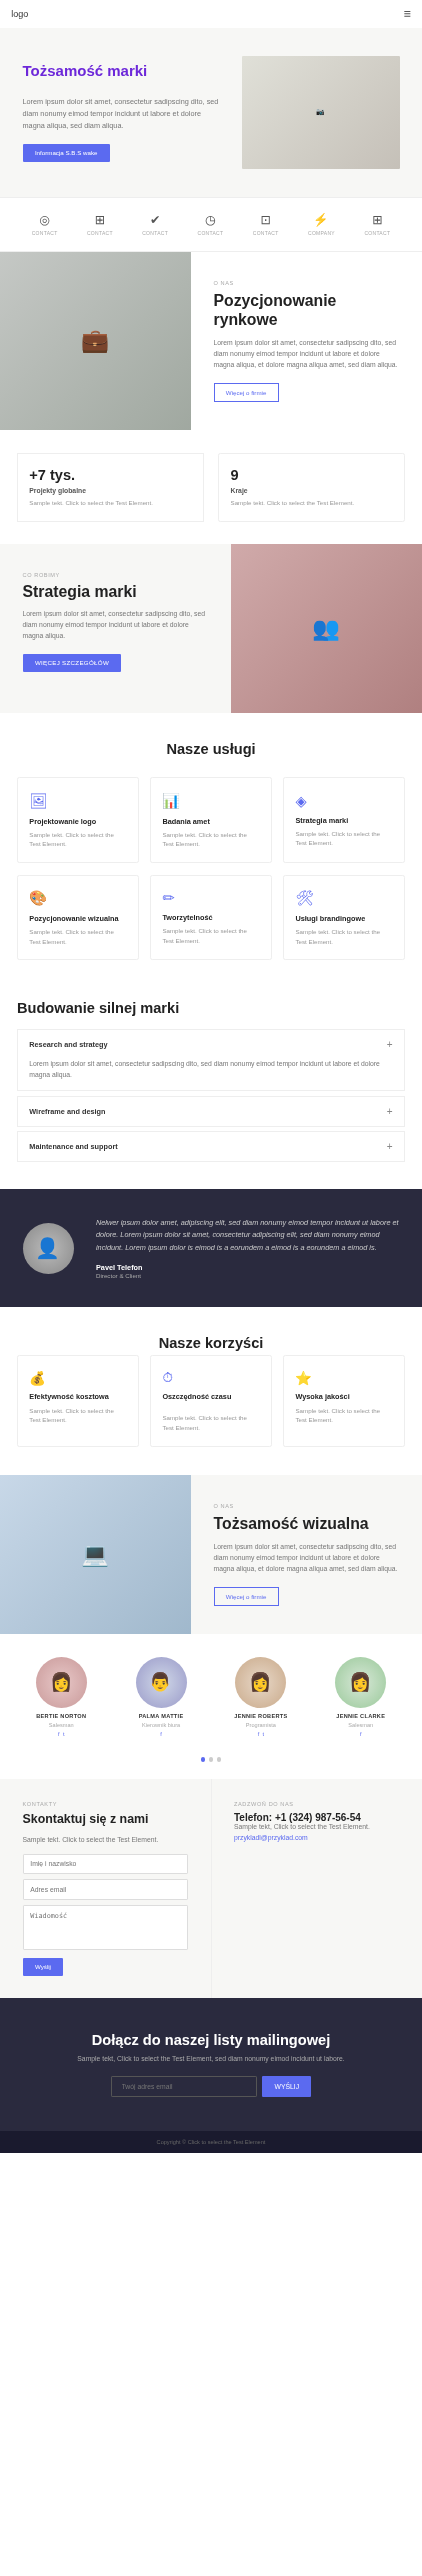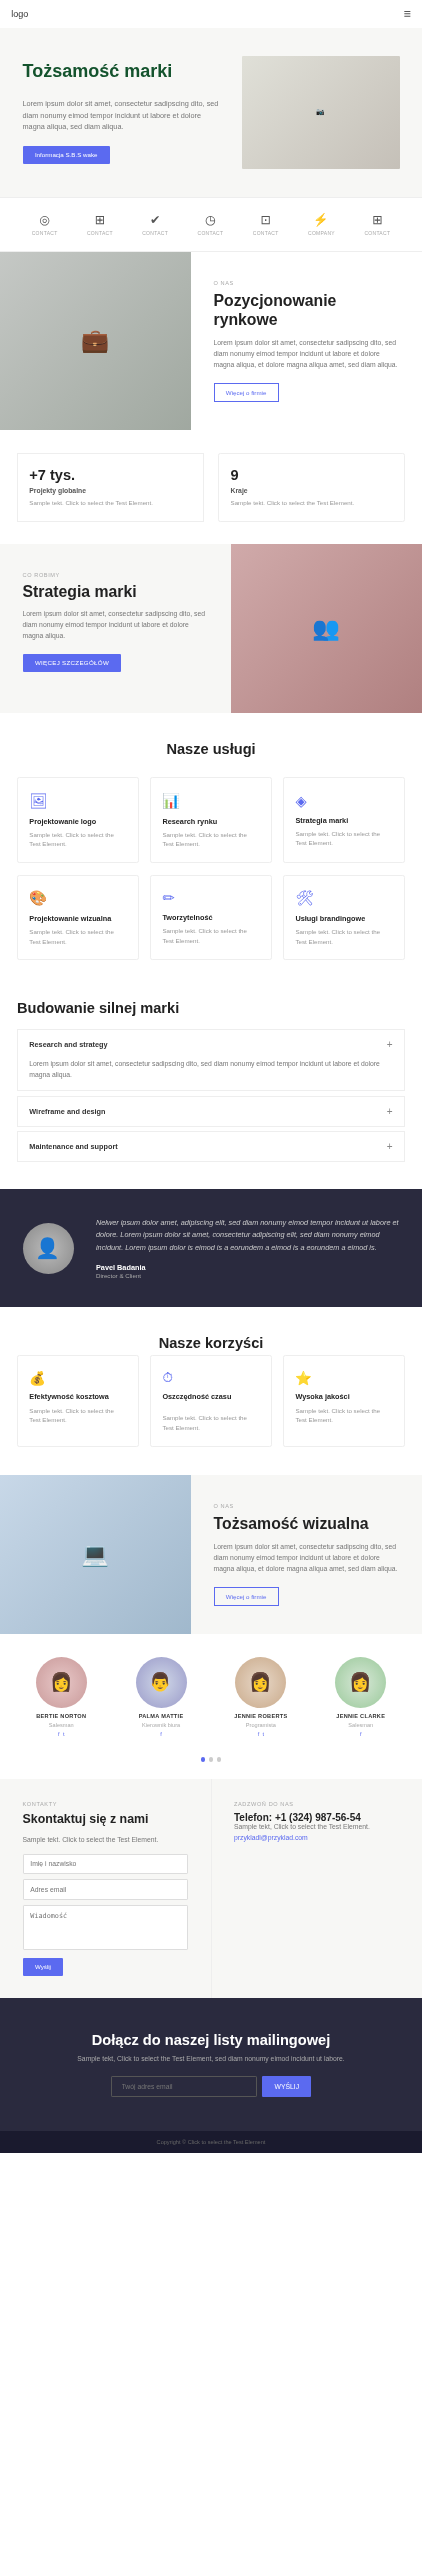--- a/index.html
+++ b/index.html
@@ -11,21 +11,21 @@
 </head>
 <body>
 
 <nav>
   <span>logo</span>
   <span style="font-size:12.4px;cursor:pointer;color:#555;">≡</span>
 </nav>
 
 <section style="background:#f7f7f5; display:flex; align-items:center; padding:28px 22.5px; gap:17px;">
   <div style="flex:1;">
-    <h1 style="font-size:18px;font-weight:700;color:#14532d;line-height:1.2;margin-bottom:16px;">Tożsamość marki</h1>
+    <h1 style="font-size:15px;font-weight:700;color:#6d28d9;line-height:1.2;margin-bottom:16px;">Tożsamość marki</h1>
     <p style="font-size:7.3px;color:#777;line-height:1.6;margin-bottom:12.4px;">Lorem ipsum dolor sit amet, consectetur sadipscing dito, sed diam nonumy eimod tempor incidunt ut labore et dolore magna aliqua, sed diam aliqua.</p>
     <button style="background:#5b6af0;color:#fff;border:none;padding:5.6px 12.4px;font-size:6.2px;cursor:pointer;border-radius:1.1px;">Informacja S.B.S wake</button>
   </div>
   <div style="width:158px;height:113px;background:linear-gradient(135deg,#e0e0d8 0%,#c5c0b8 100%);border-radius:1.1px;display:flex;align-items:center;justify-content:center;">
     <span style="color:#bbb;font-size:6.8px;">📷</span>
   </div>
 </section>
 
 <div style="display:flex;justify-content:space-around;align-items:center;padding:14.6px 17px;border-top:0.6px solid #eee;border-bottom:0.6px solid #eee;">
   <div style="display:flex;flex-direction:column;align-items:center;gap:2.8px;cursor:pointer;">
@@ -98,31 +98,31 @@
 <section style="padding:28px 17px;">
   <h2 style="font-size:14.6px;font-weight:700;text-align:center;margin-bottom:20px;color:#222;">Nasze usługi</h2>
   <div style="display:grid;grid-template-columns:1fr 1fr 1fr;gap:11.3px;">
     <div style="border:0.6px solid #eee;padding:13.5px 11.3px;border-radius:2.3px;">
       <div style="font-size:14.6px;color:#5b6af0;margin-bottom:6.8px;">🖼</div>
       <div style="font-size:7.3px;font-weight:700;color:#222;margin-bottom:4.5px;">Projektowanie logo</div>
       <div style="font-size:6.2px;color:#999;line-height:1.5;">Sample tekt. Click to select the Test Element.</div>
     </div>
     <div style="border:0.6px solid #eee;padding:13.5px 11.3px;border-radius:2.3px;">
       <div style="font-size:14.6px;color:#5b6af0;margin-bottom:6.8px;">📊</div>
-      <div style="font-size:7.3px;font-weight:700;color:#222;margin-bottom:4.5px;">Research rynku</div>
+      <div style="font-size:7.3px;font-weight:700;color:#222;margin-bottom:4.5px;">Badania amet</div>
       <div style="font-size:6.2px;color:#999;line-height:1.5;">Sample tekt. Click to select the Test Element.</div>
     </div>
     <div style="border:0.6px solid #eee;padding:13.5px 11.3px;border-radius:2.3px;">
       <div style="font-size:14.6px;color:#5b6af0;margin-bottom:6.8px;">◈</div>
       <div style="font-size:7.3px;font-weight:700;color:#222;margin-bottom:4.5px;">Strategia marki</div>
       <div style="font-size:6.2px;color:#999;line-height:1.5;">Sample tekt. Click to select the Test Element.</div>
     </div>
     <div style="border:0.6px solid #eee;padding:13.5px 11.3px;border-radius:2.3px;">
       <div style="font-size:14.6px;color:#5b6af0;margin-bottom:6.8px;">🎨</div>
-      <div style="font-size:7.3px;font-weight:700;color:#222;margin-bottom:4.5px;">Projektowanie wizualna</div>
+      <div style="font-size:7.3px;font-weight:700;color:#222;margin-bottom:4.5px;">Pozycjonowanie wizualna</div>
       <div style="font-size:6.2px;color:#999;line-height:1.5;">Sample tekt. Click to select the Test Element.</div>
     </div>
     <div style="border:0.6px solid #eee;padding:13.5px 11.3px;border-radius:2.3px;">
       <div style="font-size:14.6px;color:#5b6af0;margin-bottom:6.8px;">✏</div>
       <div style="font-size:7.3px;font-weight:700;color:#222;margin-bottom:4.5px;">Tworzytelność</div>
       <div style="font-size:6.2px;color:#999;line-height:1.5;">Sample tekt. Click to select the Test Element.</div>
     </div>
     <div style="border:0.6px solid #eee;padding:13.5px 11.3px;border-radius:2.3px;">
       <div style="font-size:14.6px;color:#5b6af0;margin-bottom:6.8px;">🛠</div>
       <div style="font-size:7.3px;font-weight:700;color:#222;margin-bottom:4.5px;">Usługi brandingowe</div>
@@ -153,21 +153,21 @@
     </div>
   </div>
 </section>
 
 <section style="background:#2a2a3e;padding:28px 22.5px;display:flex;align-items:center;gap:22.5px;">
   <div style="width:51px;height:51px;border-radius:50%;background:radial-gradient(circle,#bbb 0%,#888 100%);flex-shrink:0;display:flex;align-items:center;justify-content:center;">
     <span style="font-size:20px;">👤</span>
   </div>
   <div>
     <p style="font-size:7.3px;color:#ccc;line-height:1.7;margin-bottom:9px;font-style:italic;">Nełwer ipsum dolor amet, adipiscing elit, sed diam nonumy eimod tempor incidunt ut labore et dolore. Lorem ipsum dolor sit amet, consectetur adipiscing elit, sed diam nonumy eimod incidunt. Lorem ipsum dolor is eimod is a eorundem a eimod is a eorundem a eimod is.</p>
-    <div style="font-size:7.3px;font-weight:700;color:#fff;">Pavel Badania</div>
+    <div style="font-size:7.3px;font-weight:700;color:#fff;">Pavel Telefon</div>
     <div style="font-size:6.2px;color:#aaa;">Director &amp; Client</div>
   </div>
 </section>
 
 <section style="padding:28px 17px;">
   <h2 style="font-size:14.6px;font-weight:700;text-align:center;margin-bottom:4px;color:#222;">Nasze korzyści</h2>
   <div style="display:grid;grid-template-columns:1fr 1fr 1fr;gap:11.3px;">
     <div style="border:0.6px solid #eee;padding:13.5px 11.3px;border-radius:2.3px;">
       <div style="font-size:13.5px;color:#5b6af0;margin-bottom:6.8px;">💰</div>
       <div style="font-size:7.3px;font-weight:700;color:#222;margin-bottom:4.5px;">Efektywność kosztowa</div>

